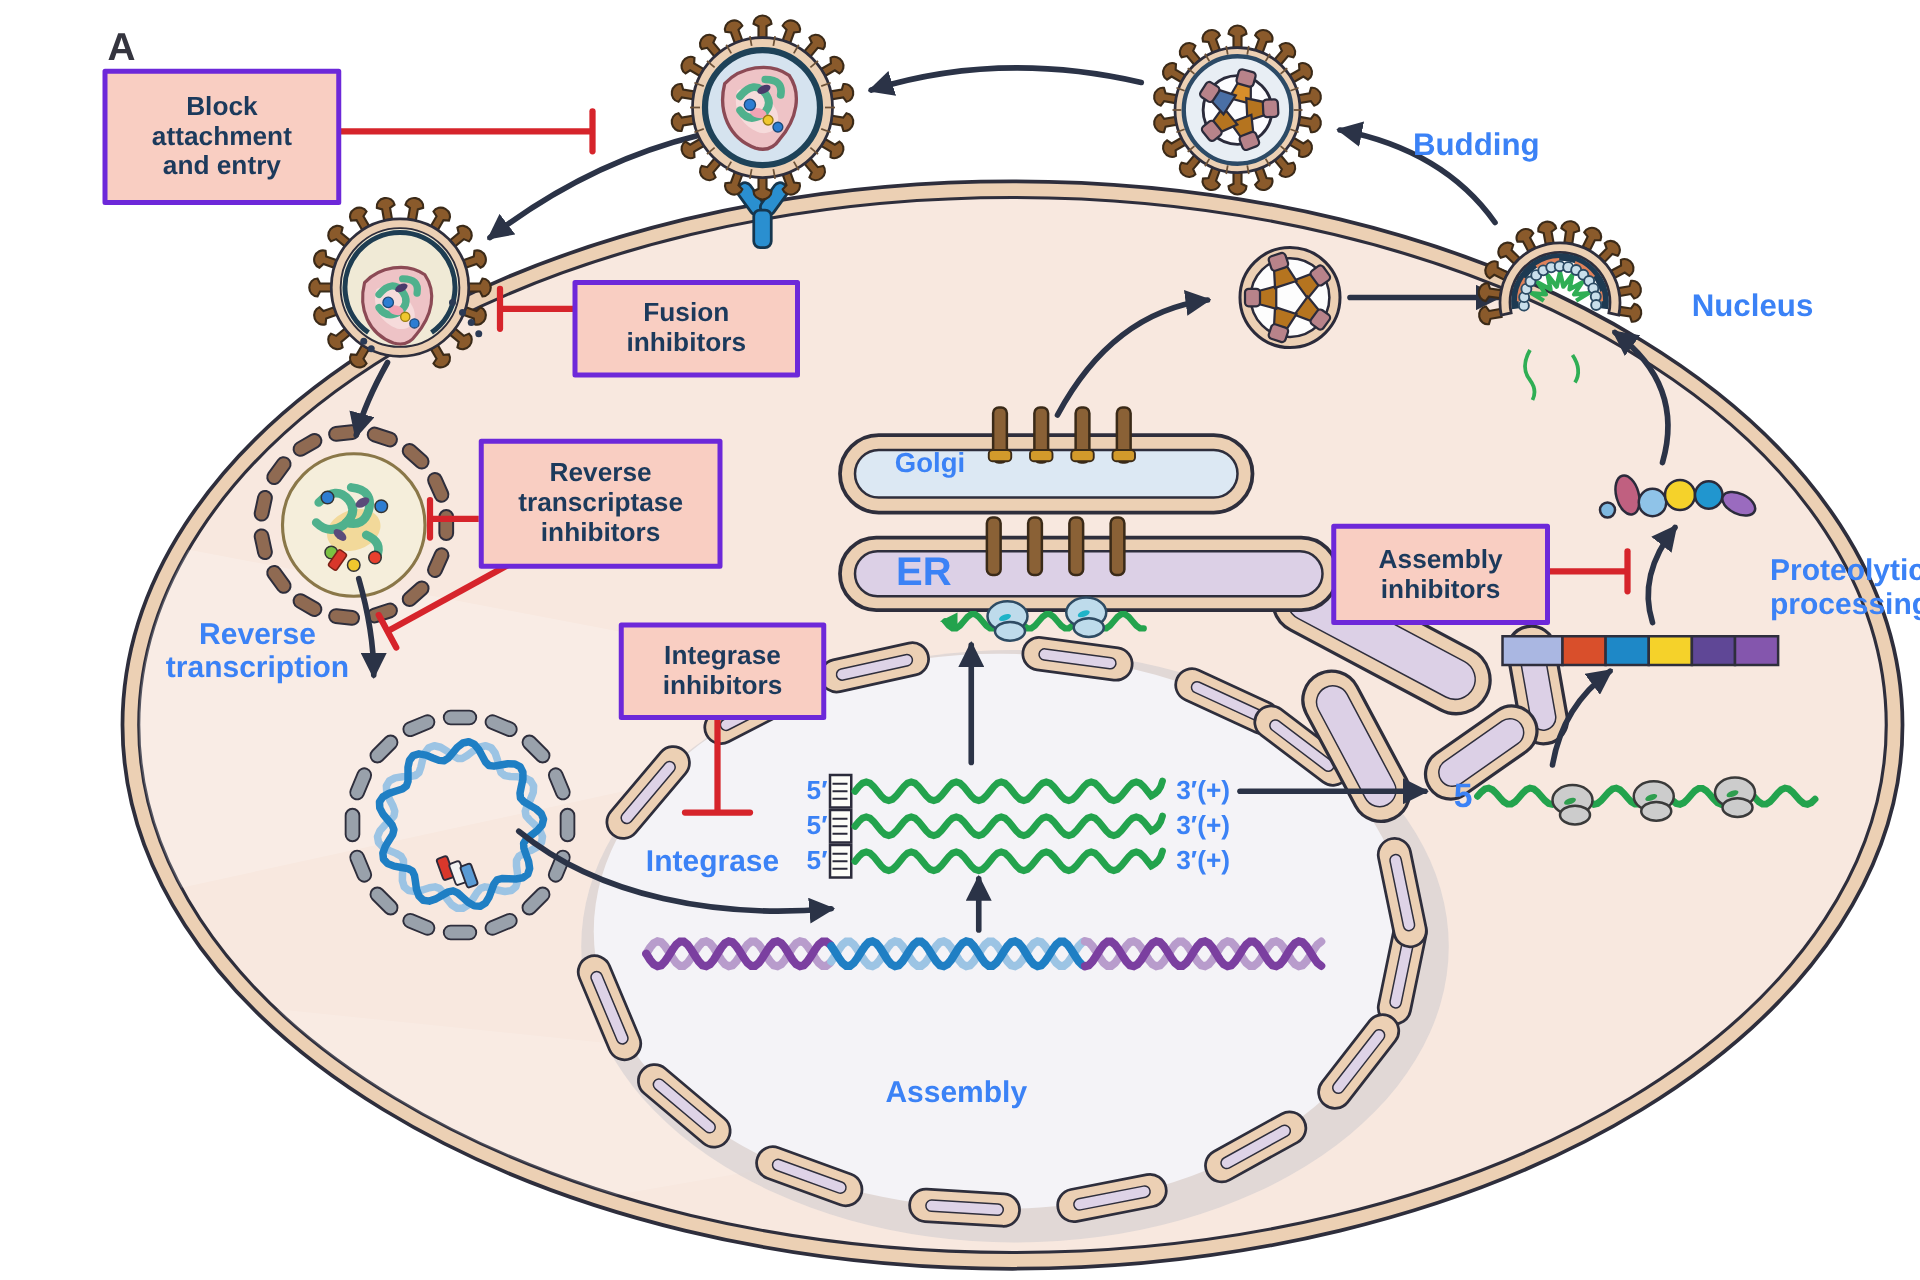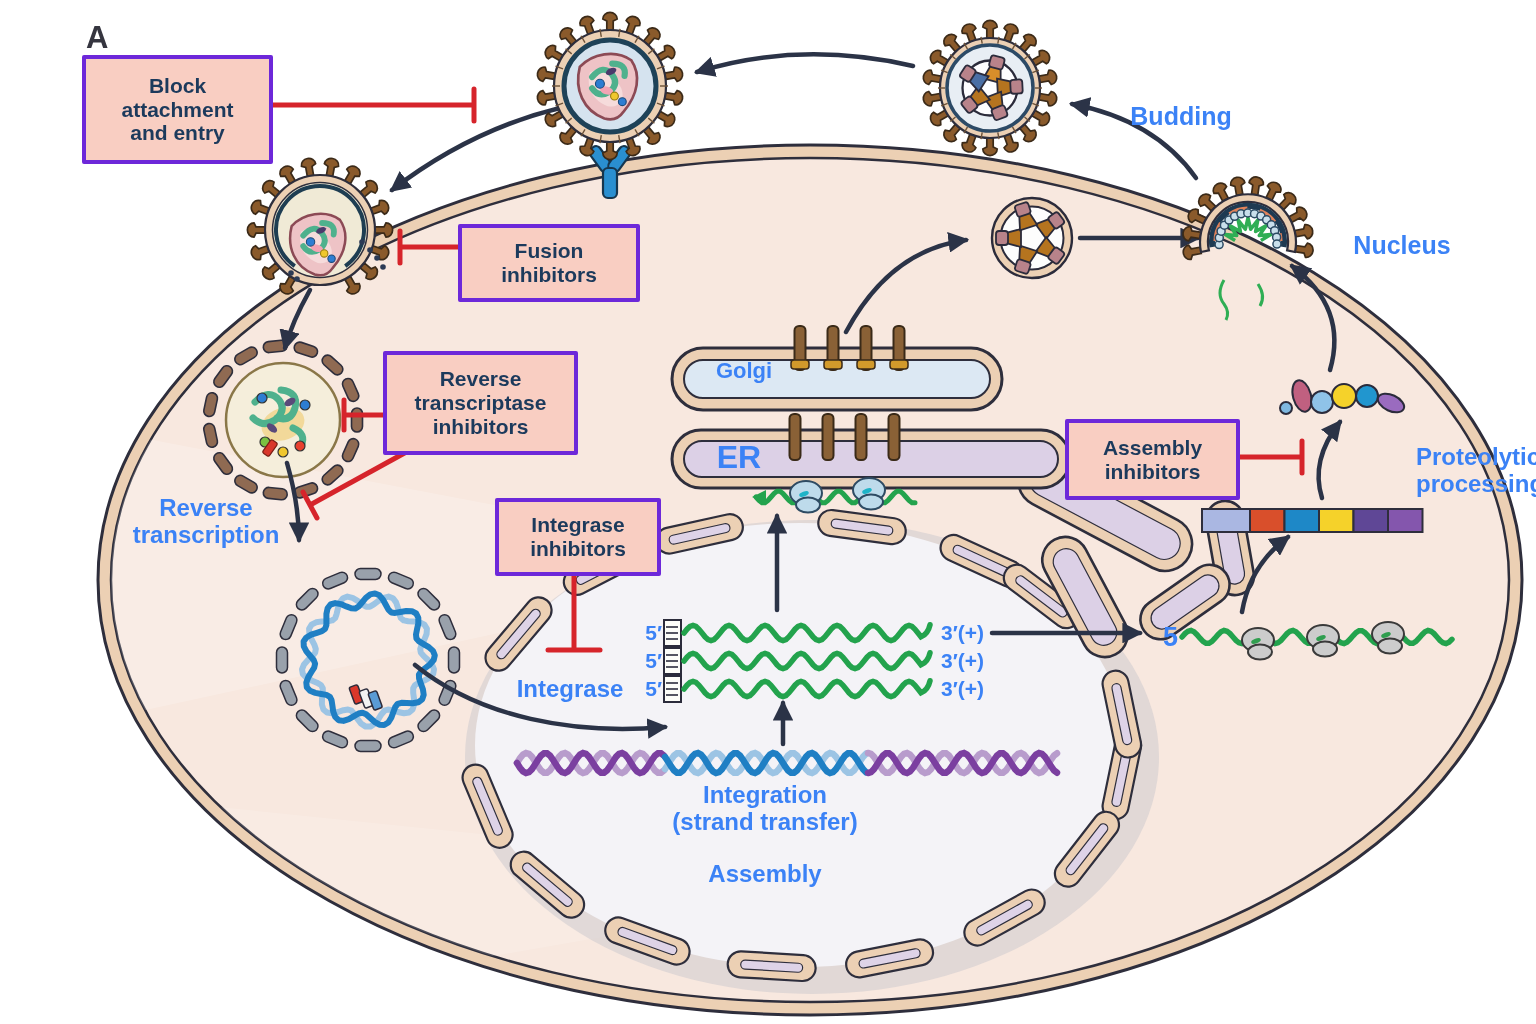--- a/index.html
+++ b/index.html
@@ -726,22 +726,20 @@
     <span>Assembly
 inhibitors</span></div>
 
   <div class="lbl" style="left:1181px;top:116px;font-size:25px">Budding</div>
   <div class="lbl" style="left:1402px;top:245px;font-size:25px">Nucleus</div>
   <div class="lbl" style="left:744px;top:371px;font-size:22px">Golgi</div>
   <div class="lbl" style="left:739px;top:457px;font-size:32px">ER</div>
   <div class="lbl" style="left:206px;top:521px;font-size:24px">Reverse
 transcription</div>
   <div class="lbl" style="left:570px;top:689px;font-size:24px">Integrase</div>
-  <div class="lbl" style="left:765px;top:808px;font-size:24px">Integration
-(strand transfer)</div>
   <div class="lbl" style="left:765px;top:874px;font-size:24px">Assembly</div>
   <div class="lbl left" style="left:1416px;top:443px;font-size:24px">Proteolytic
 processing</div>
 
   <div class="lbl rend" style="left:662px;top:633px;font-size:21px">5′</div>
   <div class="lbl rend" style="left:662px;top:661px;font-size:21px">5′</div>
   <div class="lbl rend" style="left:662px;top:689px;font-size:21px">5′</div>
   <div class="lbl lend" style="left:941px;top:633px;font-size:21px">3′(+)</div>
   <div class="lbl lend" style="left:941px;top:661px;font-size:21px">3′(+)</div>
   <div class="lbl lend" style="left:941px;top:689px;font-size:21px">3′(+)</div>

